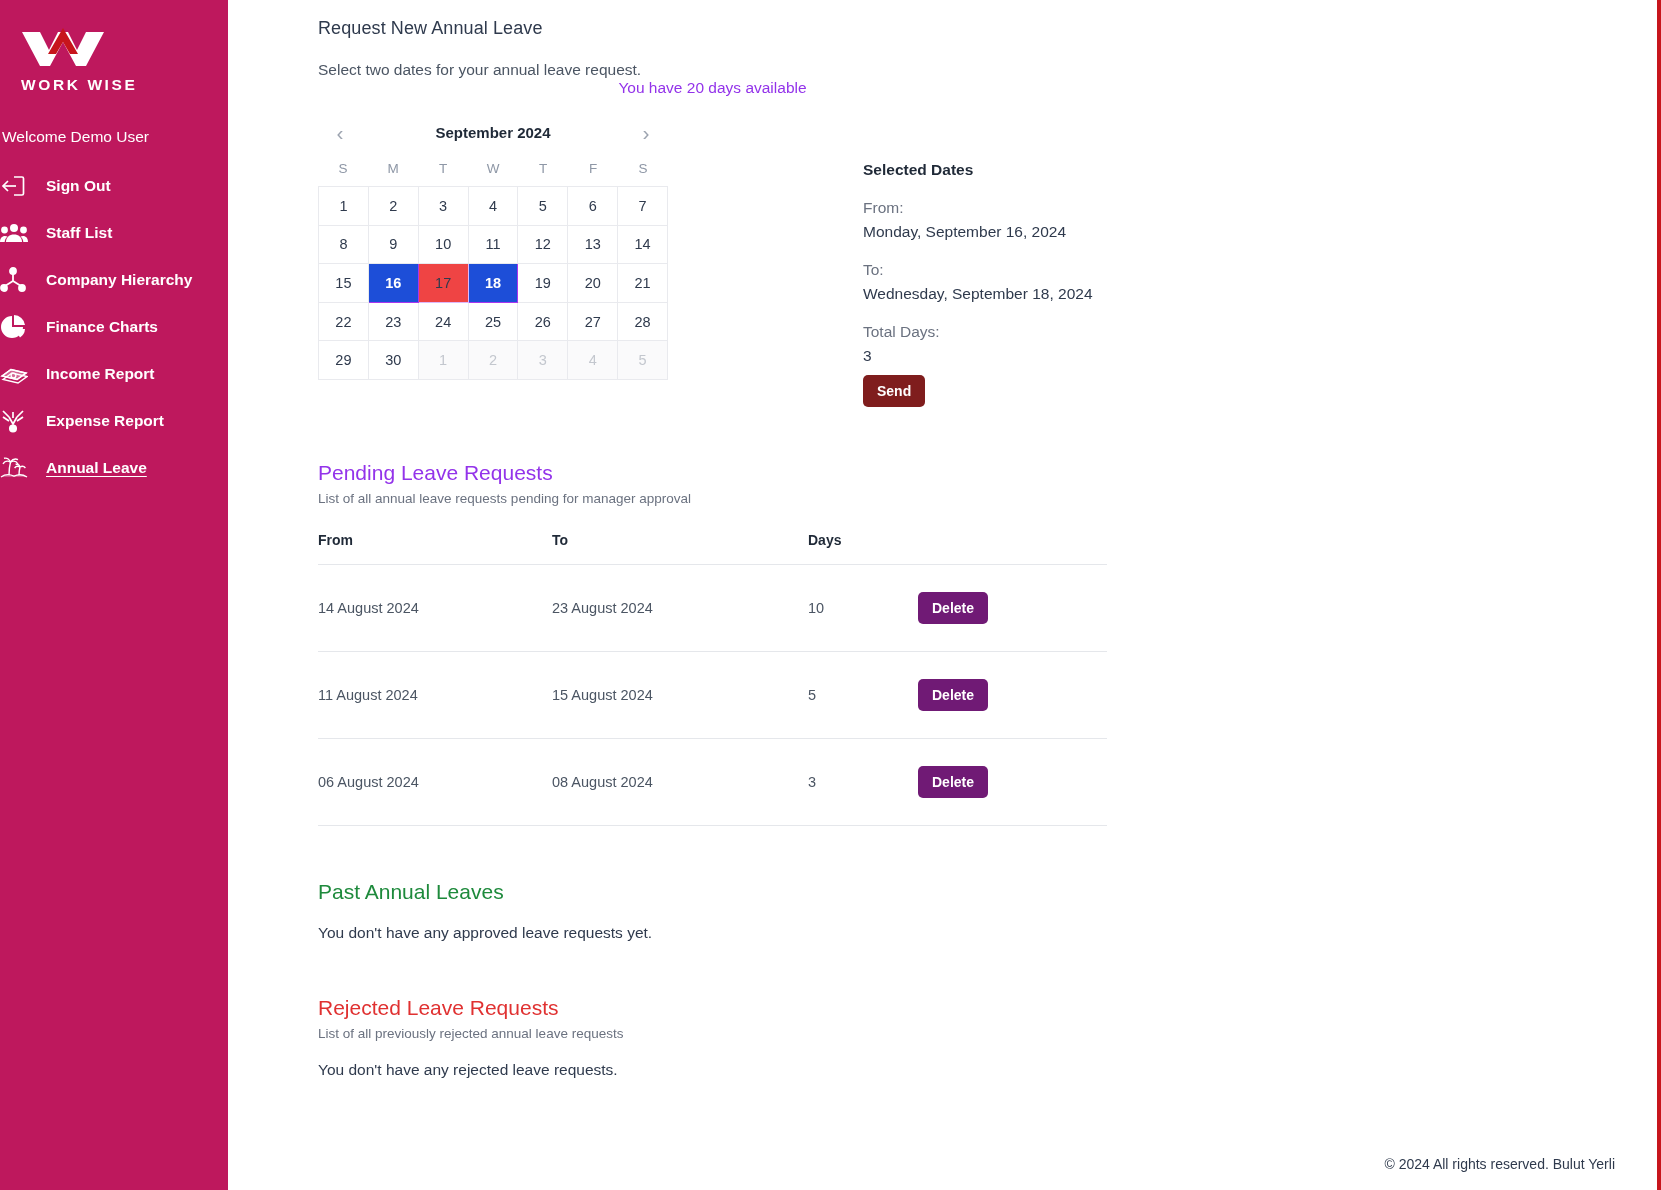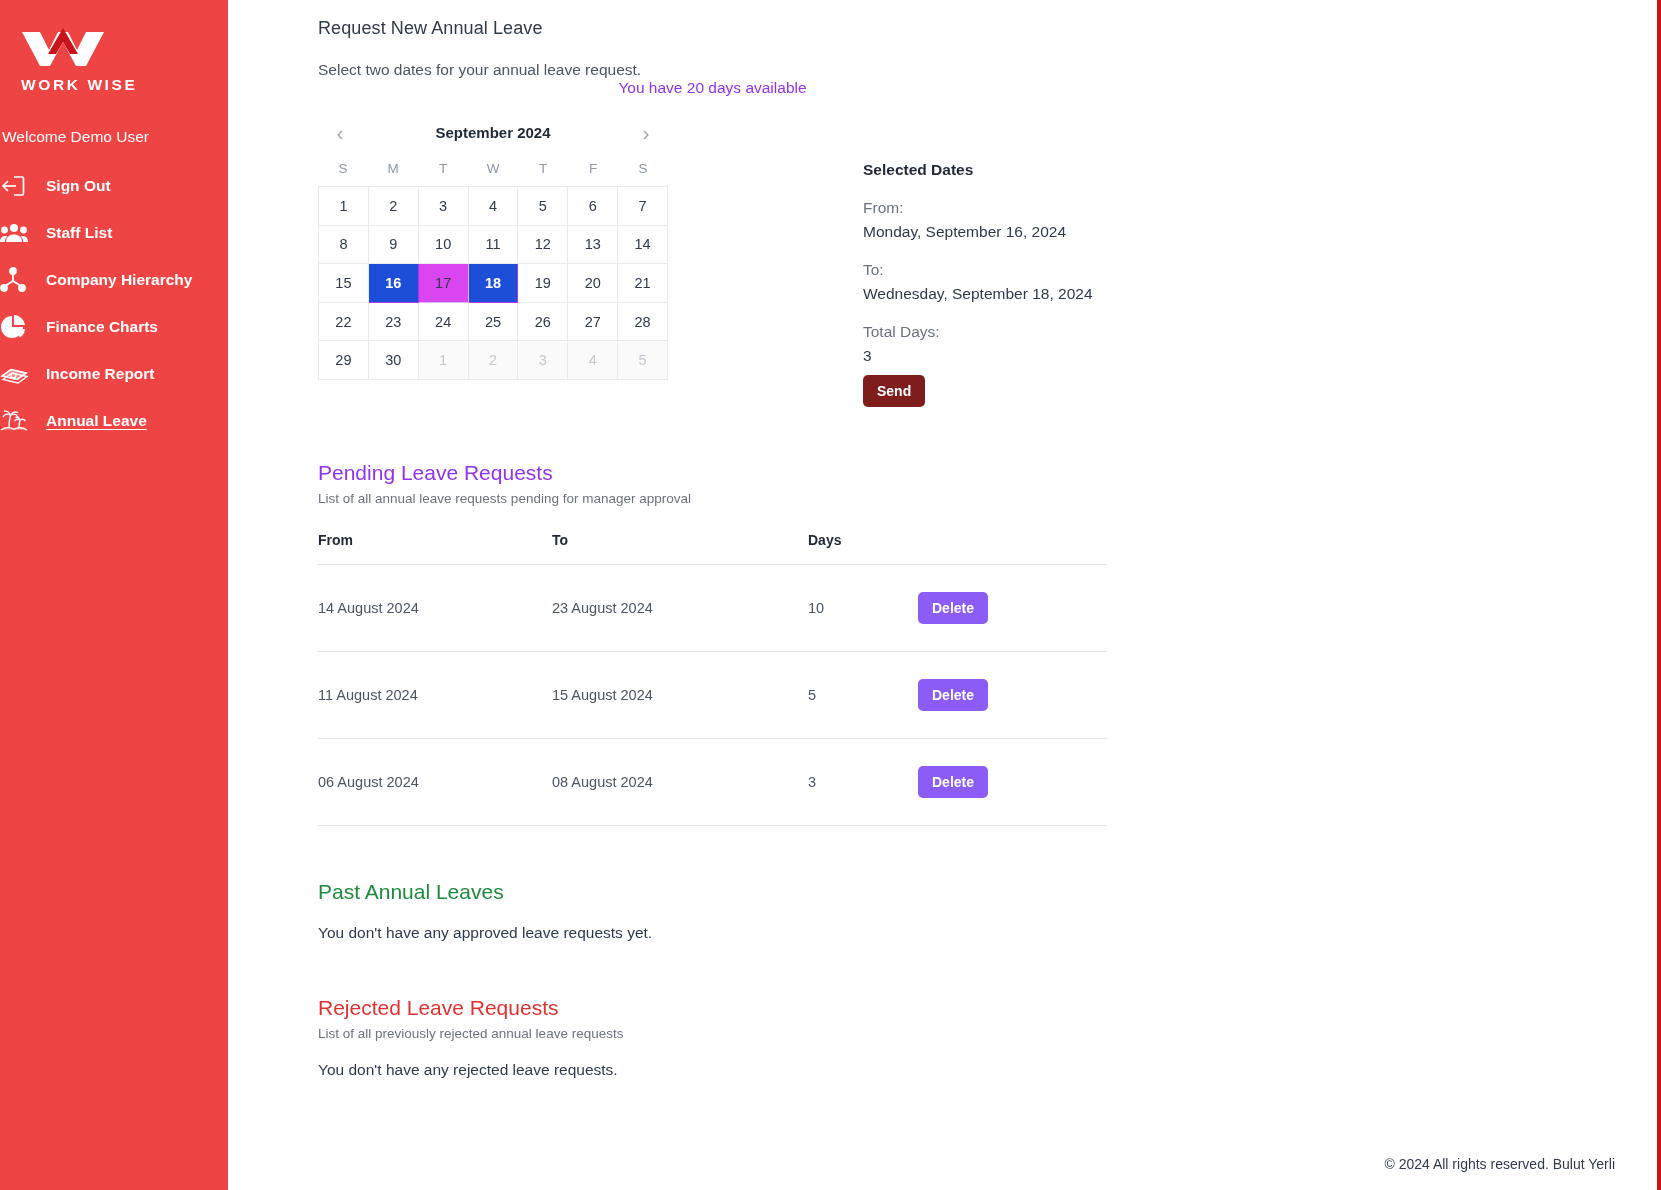--- a/index.html
+++ b/index.html
@@ -25,21 +25,21 @@
     height: 1190px;
     background: #c7151c;
     z-index: 5;
   }
 
   
   .sidebar {
     width: 228px;
     min-width: 228px;
     height: 1190px;
-    background: #ef4444;
+    background: #be185d;
     color: #ffffff;
     padding: 18px 0 0 0;
     position: relative;
   }
   .logo-wrap {
     padding: 8px 0 0 18px;
   }
   .logo-mark {
     width: 92px;
     height: 46px;
@@ -192,21 +192,21 @@
     background: #fafafb;
   }
   .cell.sel-end {
     background: #1d4ed8;
     color: #ffffff;
     font-weight: 700;
     border-right-color: #a935ee;
     border-bottom-color: #a935ee;
   }
   .cell.sel-mid {
-    background: #d946ef;
+    background: #ef4444;
     color: #2f3a4d;
     border-right-color: #dcb9fa;
     border-bottom-color: #dcb9fa;
   }
 
   
   .selpanel {
     margin-left: 195px;
     padding-top: 46px;
     width: 300px;
@@ -277,21 +277,21 @@
   table.leaves th.c-act  { width: 189px; }
   table.leaves td {
     font-size: 14.5px;
     color: #4b5563;
     padding: 27px 0;
     border-bottom: 1px solid #e5e7eb;
     vertical-align: middle;
   }
   table.leaves tr:last-child td { border-bottom: 1px solid #e5e7eb; }
   .del-btn {
-    background: #8b5cf6;
+    background: #701a75;
     color: #ffffff;
     border: none;
     border-radius: 5px;
     font-size: 14px;
     font-weight: 700;
     padding: 9px 14px;
     cursor: pointer;
     font-family: "Liberation Sans", sans-serif;
     line-height: 1;
   }
@@ -378,20 +378,34 @@
           <svg width="28" height="22" viewBox="0 0 28 22" fill="none" stroke="#ffffff" stroke-width="1.4">
             <path d="M2 13 L11 6.5 L26 10 L17 16.5 Z" fill="#ffffff" fill-opacity="0.35"></path>
             <path d="M2 13 L11 6.5 L26 10 L17 16.5 Z"></path>
             <path d="M3 16.5 L12 10 L27 13.5 L18 20 Z"></path>
             <circle cx="13.5" cy="12.5" r="2.4"></circle>
           </svg>
         </span>
         <span class="nav-label">Income Report</span>
       </div>
 
+      <div class="nav-item">
+        <span class="nav-icon">
+          <svg width="26" height="26" viewBox="0 0 26 26" fill="none" stroke="#ffffff" stroke-width="1.7">
+            <path d="M3 3 L9 9"></path>
+              <path d="M23 3 L17 9"></path>
+            <path d="M3 9 L9 13"></path>
+              <path d="M23 9 L17 13"></path>
+            <path d="M13 4 L13 10"></path>
+            <path d="M9 9 L13 16 L17 9"></path>
+            <circle cx="13" cy="20.5" r="3.2" fill="#ffffff"></circle>
+          </svg>
+        </span>
+        <span class="nav-label">Expense Report</span>
+      </div>
 
       <div class="nav-item active">
         <span class="nav-icon">
           <svg width="28" height="24" viewBox="0 0 28 24" fill="none" stroke="#ffffff" stroke-width="1.4">
             <path d="M9 19 C9 14 9.5 10 10.5 6"></path>
             <path d="M10.5 6 C7.5 4.5 4.5 5.5 3 8"></path>
             <path d="M10.5 6 C13.5 4.5 16.5 5.5 18 8"></path>
             <path d="M10.5 6 C9 3 6.5 1.8 4 2.3"></path>
             <path d="M10.5 6 C12.5 3.2 15.5 2.6 18 3.6"></path>
             <path d="M19 19 C19 16 19.4 13.5 20 11"></path>

